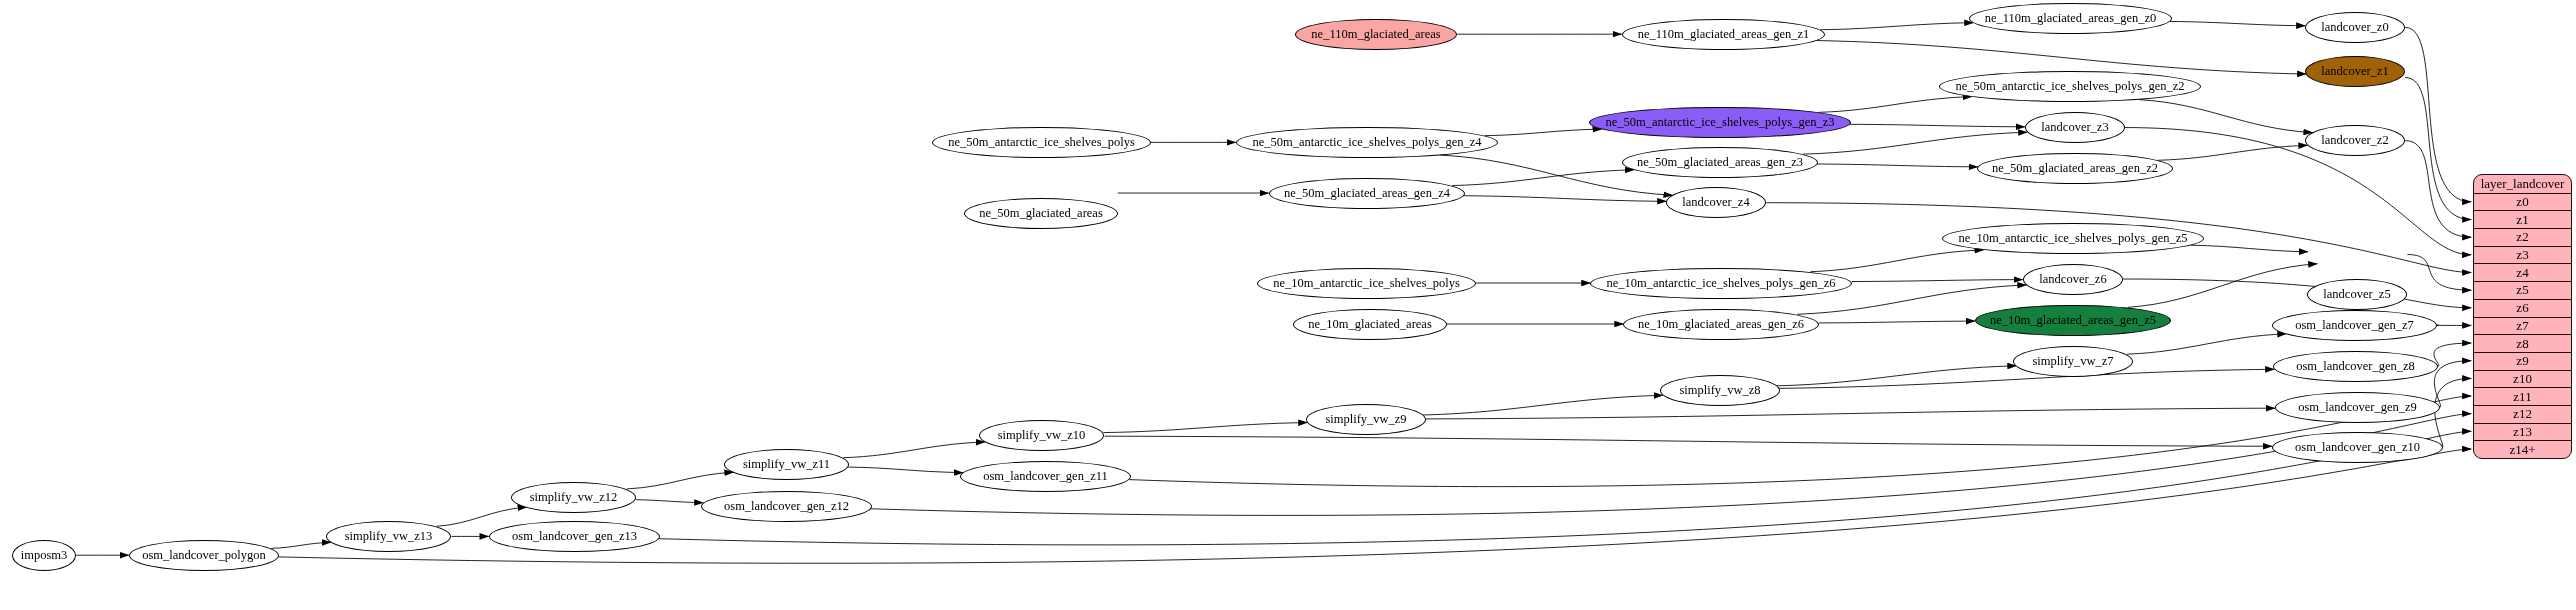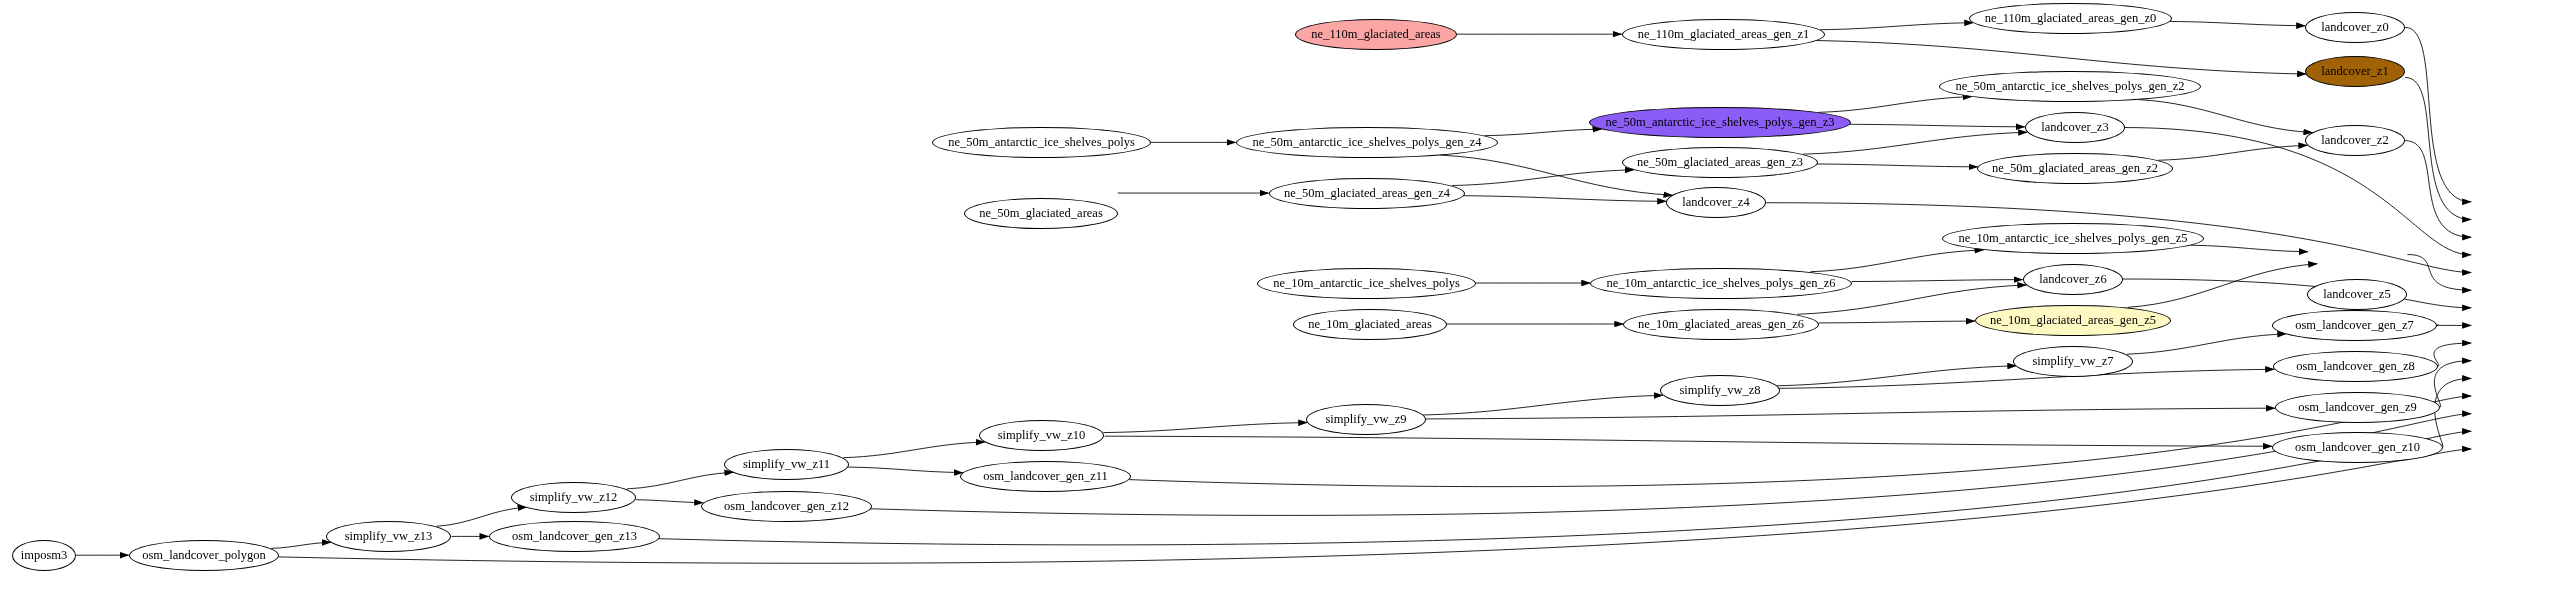--- a/index.html
+++ b/index.html
@@ -135,21 +135,21 @@
       <div class="node" style="left: 979px; top: 420px; width: 125px; height: 31px; background: rgb(255, 255, 255); border-color: rgb(0, 0, 0);">simplify_vw_z10</div>
       <div class="node" style="left: 1306px; top: 404px; width: 120px; height: 31px; background: rgb(255, 255, 255); border-color: rgb(0, 0, 0);">simplify_vw_z9</div>
       <div class="node" style="left: 1660px; top: 375px; width: 120px; height: 31px; background: rgb(255, 255, 255); border-color: rgb(0, 0, 0);">simplify_vw_z8</div>
       <div class="node" style="left: 2013px; top: 346px; width: 120px; height: 31px; background: rgb(255, 255, 255); border-color: rgb(0, 0, 0);">simplify_vw_z7</div>
       <div class="node" style="left: 2272px; top: 432px; width: 171px; height: 31px; background: rgb(255, 255, 255); border-color: rgb(0, 0, 0);">osm_landcover_gen_z10</div>
       <div class="node" style="left: 2275px; top: 392px; width: 165px; height: 31px; background: rgb(255, 255, 255); border-color: rgb(0, 0, 0);">osm_landcover_gen_z9</div>
       <div class="node" style="left: 2273px; top: 351px; width: 165px; height: 31px; background: rgb(255, 255, 255); border-color: rgb(0, 0, 0);">osm_landcover_gen_z8</div>
       <div class="node" style="left: 2272px; top: 310px; width: 165px; height: 31px; background: rgb(255, 255, 255); border-color: rgb(0, 0, 0);">osm_landcover_gen_z7</div>
       <div class="node" style="left: 1293px; top: 309px; width: 154px; height: 31px; background: rgb(255, 255, 255); border-color: rgb(0, 0, 0);">ne_10m_glaciated_areas</div>
       <div class="node" style="left: 1623px; top: 309px; width: 196px; height: 31px; background: rgb(255, 255, 255); border-color: rgb(0, 0, 0);">ne_10m_glaciated_areas_gen_z6</div>
-      <div class="node" style="left: 1975px; top: 305px; width: 196px; height: 31px; background: #fef9c3; border-color: rgb(0, 0, 0);">ne_10m_glaciated_areas_gen_z5</div>
+      <div class="node" style="left: 1975px; top: 305px; width: 196px; height: 31px; background: #15803d; border-color: rgb(0, 0, 0);">ne_10m_glaciated_areas_gen_z5</div>
       <div class="node" style="left: 1257px; top: 268px; width: 219px; height: 31px; background: rgb(255, 255, 255); border-color: rgb(0, 0, 0);">ne_10m_antarctic_ice_shelves_polys</div>
       <div class="node" style="left: 1590px; top: 268px; width: 262px; height: 31px; background: rgb(255, 255, 255); border-color: rgb(0, 0, 0);">ne_10m_antarctic_ice_shelves_polys_gen_z6</div>
       <div class="node" style="left: 1942px; top: 223px; width: 262px; height: 31px; background: rgb(255, 255, 255); border-color: rgb(0, 0, 0);">ne_10m_antarctic_ice_shelves_polys_gen_z5</div>
       <div class="node" style="left: 2023px; top: 264px; width: 100px; height: 31px; background: rgb(255, 255, 255); border-color: rgb(0, 0, 0);">landcover_z6</div>
       <div class="node" style="left: 2307px; top: 239px; width: 100px; height: 31px; background: rgb(255, 255, 255); border-color: rgb(0, 0, 0); margin-top: 40px;">landcover_z5</div>
       <div class="node" style="left: 1666px; top: 187px; width: 100px; height: 31px; background: rgb(255, 255, 255); border-color: rgb(0, 0, 0);">landcover_z4</div>
       <div class="node" style="left: 964px; top: 178px; width: 154px; height: 31px; background: rgb(255, 255, 255); border-color: rgb(0, 0, 0); margin-top: 20px;">ne_50m_glaciated_areas</div>
       <div class="node" style="left: 1269px; top: 178px; width: 196px; height: 31px; background: rgb(255, 255, 255); border-color: rgb(0, 0, 0);">ne_50m_glaciated_areas_gen_z4</div>
       <div class="node" style="left: 1622px; top: 147px; width: 196px; height: 31px; background: rgb(255, 255, 255); border-color: rgb(0, 0, 0);">ne_50m_glaciated_areas_gen_z3</div>
       <div class="node" style="left: 1977px; top: 153px; width: 196px; height: 31px; background: rgb(255, 255, 255); border-color: rgb(0, 0, 0);">ne_50m_glaciated_areas_gen_z2</div>
@@ -159,14 +159,32 @@
       <div class="node" style="left: 1939px; top: 71px; width: 262px; height: 31px; background: rgb(255, 255, 255); border-color: rgb(0, 0, 0);">ne_50m_antarctic_ice_shelves_polys_gen_z2</div>
       <div class="node" style="left: 2025px; top: 112px; width: 100px; height: 31px; background: rgb(255, 255, 255); border-color: rgb(0, 0, 0);">landcover_z3</div>
       <div class="node" style="left: 2305px; top: 125px; width: 100px; height: 31px; background: rgb(255, 255, 255); border-color: rgb(0, 0, 0);">landcover_z2</div>
       <div class="node" style="left: 1295px; top: 19px; width: 162px; height: 31px; background: #fca5a5; border-color: rgb(0, 0, 0);">ne_110m_glaciated_areas</div>
       <div class="node" style="left: 1622px; top: 19px; width: 203px; height: 31px; background: rgb(255, 255, 255); border-color: rgb(0, 0, 0);">ne_110m_glaciated_areas_gen_z1</div>
       <div class="node" style="left: 1969px; top: 2.8px; width: 203px; height: 31px; background: rgb(255, 255, 255); border-color: rgb(0, 0, 0);">ne_110m_glaciated_areas_gen_z0</div>
       <div class="node" style="left: 2305px; top: 12px; width: 100px; height: 31px; background: rgb(255, 255, 255); border-color: rgb(0, 0, 0);">landcover_z0</div>
       <div class="node" style="left: 2305px; top: 56px; width: 100px; height: 31px; background: #a16207; border-color: rgb(0, 0, 0);">landcover_z1</div>
     </div>
 
+  <div id="layer-table" style="left: 2473px; top: 174px; width: 97px; background: rgb(255, 179, 186); border-color: rgb(32, 11, 14);">
+    <div class="trow header" style="height: 17.7px;">layer_landcover</div>
+  <div class="trow" style="height: 17.7px; border-top-color: rgb(32, 11, 14);">z0</div>
+      <div class="trow" style="height: 17.7px; border-top-color: rgb(32, 11, 14);">z1</div>
+      <div class="trow" style="height: 17.7px; border-top-color: rgb(32, 11, 14);">z2</div>
+      <div class="trow" style="height: 17.7px; border-top-color: rgb(32, 11, 14);">z3</div>
+      <div class="trow" style="height: 17.7px; border-top-color: rgb(32, 11, 14);">z4</div>
+      <div class="trow" style="height: 17.7px; border-top-color: rgb(32, 11, 14);">z5</div>
+      <div class="trow" style="height: 17.7px; border-top-color: rgb(32, 11, 14);">z6</div>
+      <div class="trow" style="height: 17.7px; border-top-color: rgb(32, 11, 14);">z7</div>
+      <div class="trow" style="height: 17.7px; border-top-color: rgb(32, 11, 14);">z8</div>
+      <div class="trow" style="height: 17.7px; border-top-color: rgb(32, 11, 14);">z9</div>
+      <div class="trow" style="height: 17.7px; border-top-color: rgb(32, 11, 14);">z10</div>
+      <div class="trow" style="height: 17.7px; border-top-color: rgb(32, 11, 14);">z11</div>
+      <div class="trow" style="height: 17.7px; border-top-color: rgb(32, 11, 14);">z12</div>
+      <div class="trow" style="height: 17.7px; border-top-color: rgb(32, 11, 14);">z13</div>
+      <div class="trow" style="height: 17.7px; border-top-color: rgb(32, 11, 14);">z14+</div>
+    </div>
 </div>
 
 
 </body></html>

